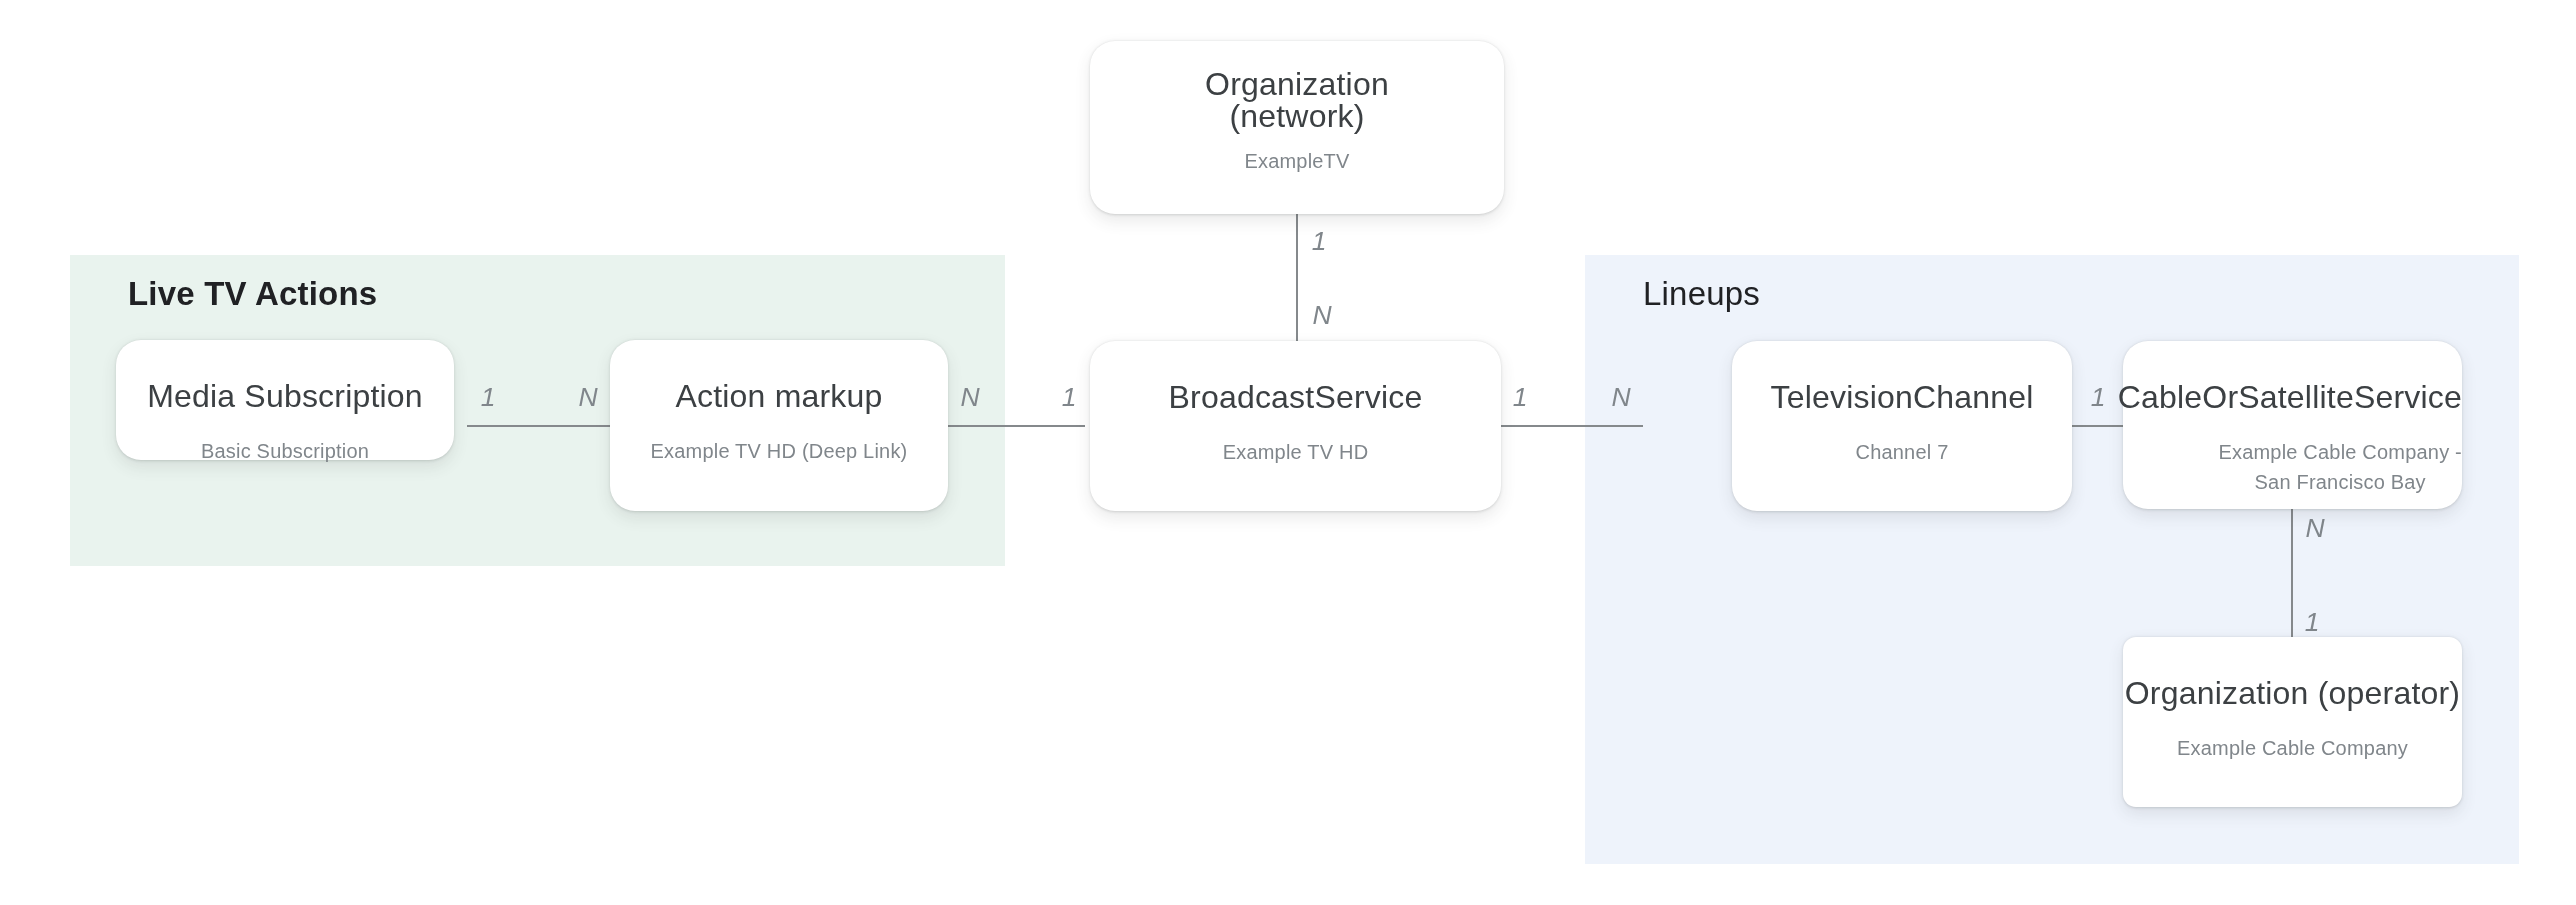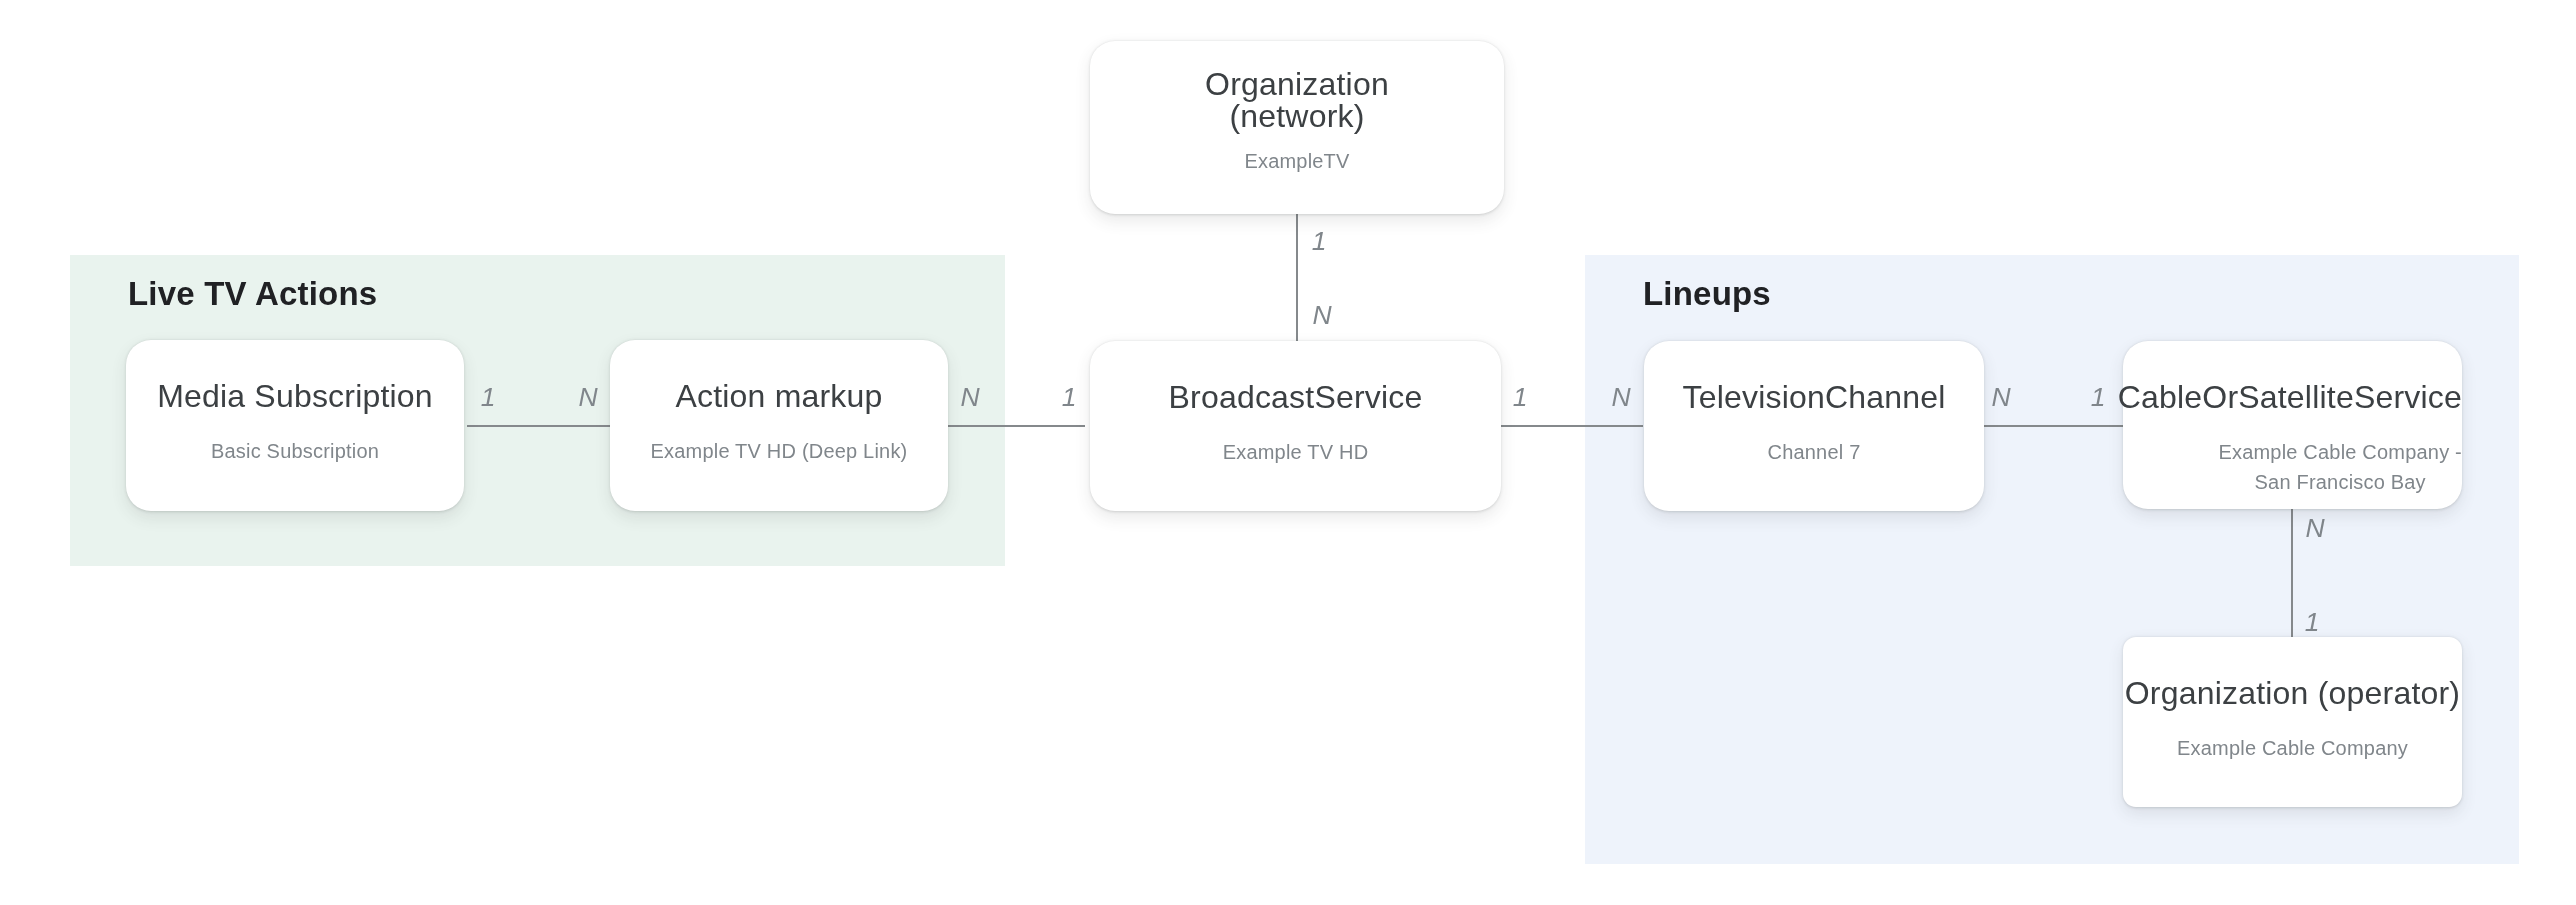--- a/index.html
+++ b/index.html
@@ -81,21 +81,21 @@
 </head>
 <body style="--live-tv-actions-bg: #e9f3ee; --lineups-bg: #eef3fb; --node-bg: #ffffff; --title-text: #3c4043; --subtitle-text: #80868b; --heading-text: #202124; --edge-line: #85898c;">
 
 <div class="canvas">
 
   <section class="region region-green" style="left:70px; top:255px; width:935px; height:311px;">
     <h2 class="region-title" style="margin:0; font-weight:700;">Live TV Actions</h2>
   </section>
 
   <section class="region region-blue" style="left:1585px; top:255px; width:934px; height:609px;">
-    <h2 class="region-title" style="margin:0; font-weight:700;">Lineups</h2>
+    <h2 class="region-title" style="margin:0; font-weight:400;">Lineups</h2>
   </section>
 
   <div class="edge" style="left:1296px; top:213px; width:1.8px; height:128px;"></div>
   <span class="mult" style="left:1319px; top:241px;">1</span>
   <span class="mult" style="left:1322px; top:315px;">N</span>
 
   <div class="edge" style="left:467px; top:425px; width:143px; height:1.8px;"></div>
   <span class="mult" style="left:488px; top:397px;">1</span>
   <span class="mult" style="left:588px; top:397px;">N</span>
 
@@ -114,36 +114,36 @@
   <div class="edge" style="left:2291px; top:507px; width:1.8px; height:130px;"></div>
   <span class="mult" style="left:2315px; top:528px;">N</span>
   <span class="mult" style="left:2312px; top:622px;">1</span>
 
   <div class="node node-compact" style="left:1090px; top:41px; width:414px; height:173px;">
     <div class="node-title">Organization
 (network)</div>
     <div class="node-sub">ExampleTV</div>
   </div>
 
-  <div class="node" style="left:126px; top:340px; width:338px; height:171px;">
+  <div class="node" style="left:116px; top:340px; width:338px; height:120px;">
     <div class="node-title">Media Subscription</div>
     <div class="node-sub">Basic Subscription</div>
   </div>
 
   <div class="node" style="left:610px; top:340px; width:338px; height:171px;">
     <div class="node-title">Action markup</div>
     <div class="node-sub">Example TV HD (Deep Link)</div>
   </div>
 
   <div class="node" style="left:1090px; top:341px; width:411px; height:170px;">
     <div class="node-title">BroadcastService</div>
     <div class="node-sub">Example TV HD</div>
   </div>
 
-  <div class="node" style="left:1644px; top:341px; width:340px; height:170px;">
+  <div class="node" style="left:1732px; top:341px; width:340px; height:170px;">
     <div class="node-title">TelevisionChannel</div>
     <div class="node-sub">Channel 7</div>
   </div>
 
   <div class="node" style="left:2123px; top:341px; width:339px; height:168px;align-items:flex-end;">
     <div class="node-title">CableOrSatelliteService</div>
     <div class="node-sub">Example Cable Company -
 San Francisco Bay</div>
   </div>
 

